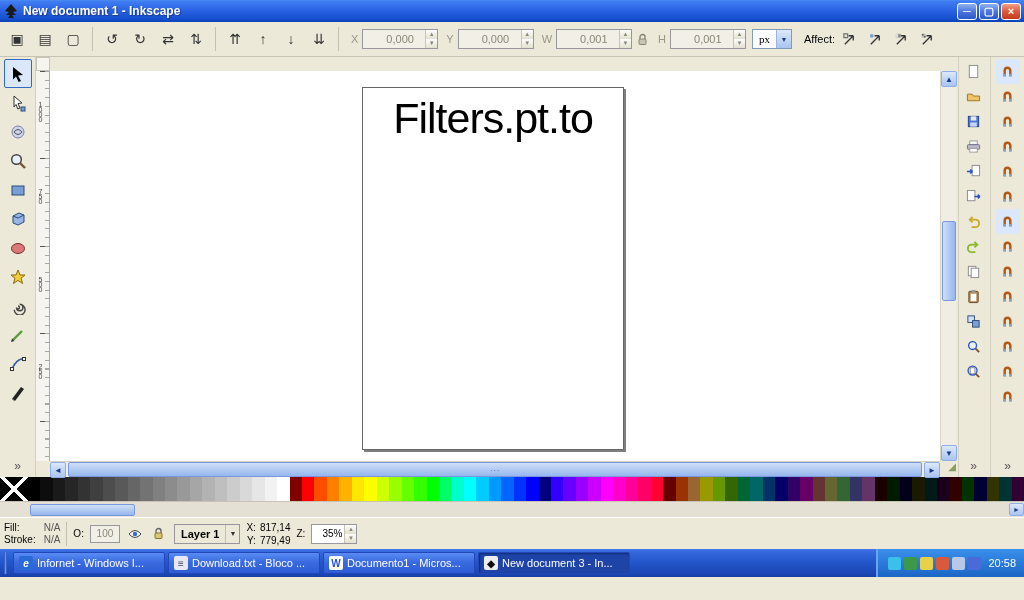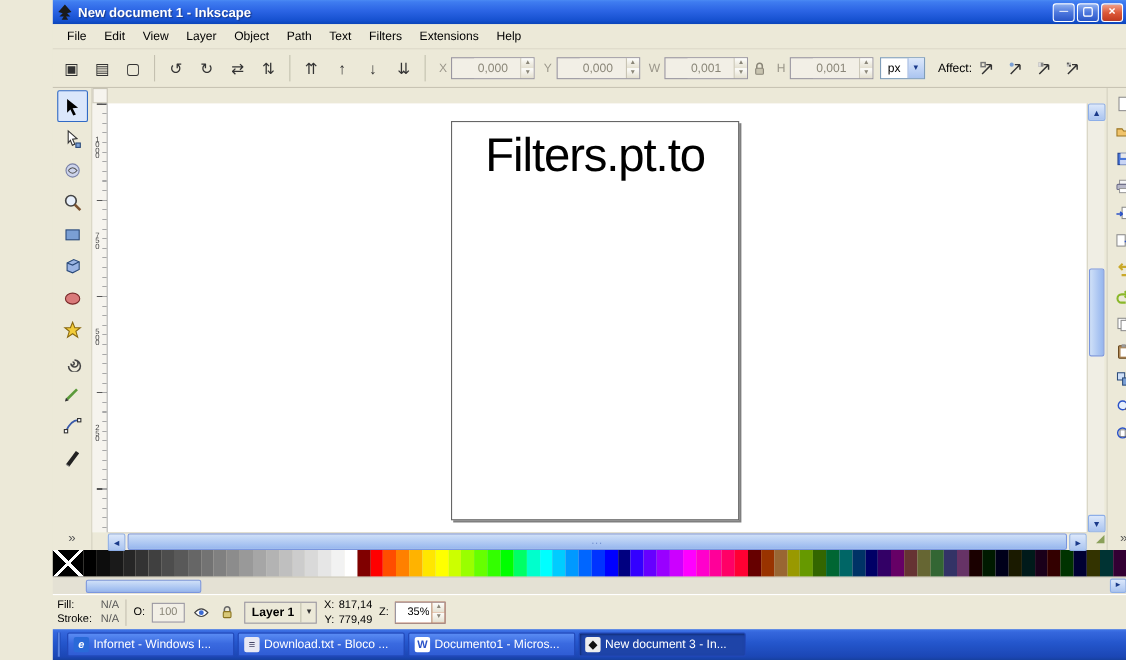--- a/index.html
+++ b/index.html
@@ -1,18 +1,18 @@
 <!DOCTYPE html>
 <html><head>
 <meta charset="utf-8">
 <style>
   * { margin:0; padding:0; box-sizing:border-box; }
   html,body { width:1024px; height:600px; overflow:hidden; }
   body { font-family:"Liberation Sans", sans-serif; font-size:11px; background:#ece9d8; }
-  .screen { position:relative; width:1024px; height:600px; background:#ece9d8;padding-left:48px; }
+  .screen { position:relative; width:1024px; height:600px; background:#ece9d8; }
 
   
   .titlebar { height:22px; display:flex; align-items:center; padding:0 3px;
     background:linear-gradient(180deg,#4a8af4 0%,#3f7cf0 8%,#2b64e4 45%,#1550cf 85%,#0b44b8 100%);
     color:#fff; }
   .titlebar .app-icon { width:16px; height:16px; margin-right:4px; }
   .titlebar .title { font-weight:bold; font-size:12px; flex:1; text-shadow:1px 1px 1px #1a3a8a; }
   .winbtn { width:20px; height:17px; margin-left:2px; border:1px solid #fff; border-radius:3px;
     color:#fff; font-size:11px; line-height:15px; text-align:center; font-weight:bold;
     background:linear-gradient(180deg,#8fb0ef 0%,#4d77dd 50%,#2a56c8 100%); }
@@ -30,21 +30,21 @@
     border:1px solid transparent; border-radius:2px; font-size:14px; color:#333; }
   .tbtn.small { width:24px; height:24px; }
   .tsep { width:1px; height:24px; background:#c4c0b0; margin:0 4px; }
   .fieldlbl { color:#9a968a; margin:0 2px 0 6px; font-size:11px; }
   .spinwrap { display:flex; border:1px solid #9a96a0; background:#f2efe6; height:20px; }
   .spinfield { width:42px; border:0; background:#f2efe6; color:#8a8678; font-size:11px; padding:0 3px;margin-left:20px; }
   .spincol { width:12px; display:flex; flex-direction:column; border-left:1px solid #c8c4b4; }
   .spincol span { flex:1; font-size:6px; line-height:9px; text-align:center; color:#8a8678;
     background:linear-gradient(180deg,#fdfdfb,#e4e0d0); }
   .combo { display:flex; align-items:center; height:20px; border:1px solid #7f9db9; background:#fff; margin-left:4px; }
-  .combo .val { padding:0 6px; font-size:11px; }
+  .combo .val { padding:0 6px; font-size:11px;font-family:Liberation Serif, serif; }
   .combo .arrow { width:15px; height:100%; display:flex; align-items:center; justify-content:center;
     font-size:7px; color:#1a3a8a; background:linear-gradient(180deg,#dce8fb,#aac4f0); border-left:1px solid #9ab4e0; }
   .affect { margin-left:10px; color:#000; }
   .lockbtn { width:16px; height:20px; display:flex; align-items:center; justify-content:center; }
 
   
   .main { position:relative; height:420px; background:#ece9d8; }
 
   .toolbox { position:absolute; left:0; top:0; width:36px; height:420px; background:#ece9d8;
     display:flex; flex-direction:column; align-items:center; padding-top:2px; border-right:1px solid #d4d0c0; }
@@ -154,32 +154,20 @@
       <svg width="16" height="16" viewBox="0 0 16 16">
           <polygon points="8,1 14,8 10,9 13,12 9,12 11,15 5,15 7,12 3,12 6,9 2,8" fill="#1a1a1a"></polygon>
         </svg>
     </span>
     <span class="title">New document 1 - Inkscape</span>
     <div class="winbtn">─</div>
     <div class="winbtn">▢</div>
     <div class="winbtn close">×</div>
   </div>
 
-  <div class="menubar">
-    <span class="menu-item">File</span>
-    <span class="menu-item">Edit</span>
-    <span class="menu-item">View</span>
-    <span class="menu-item">Layer</span>
-    <span class="menu-item">Object</span>
-    <span class="menu-item">Path</span>
-    <span class="menu-item">Text</span>
-    <span class="menu-item">Filters</span>
-    <span class="menu-item">Extensions</span>
-    <span class="menu-item">Help</span>
-  </div>
 
   <div class="toolbar">
     <div class="tbtn">▣</div>
     <div class="tbtn">▤</div>
     <div class="tbtn">▢</div>
     <div class="tsep"></div>
     <div class="tbtn">↺</div>
     <div class="tbtn">↻</div>
     <div class="tbtn">⇄</div>
     <div class="tbtn">⇅</div>
@@ -700,15 +688,24 @@
       </div>
       <div class="task-item">
         <span class="task-icon" style="background:#fff;color:#2a52c8">W</span>
         <span>Documento1 - Micros...</span>
       </div>
       <div class="task-item active">
         <span class="task-icon" style="background:#eee;color:#111">◆</span>
         <span>New document 3 - In...</span>
       </div>
     </div>
+    <div class="tray">
+      <div class="tray-ico" style="background:#3ac0ea"></div>
+      <div class="tray-ico" style="background:#3a9a4a"></div>
+      <div class="tray-ico" style="background:#e8d04a"></div>
+      <div class="tray-ico" style="background:#d85a3a"></div>
+      <div class="tray-ico" style="background:#b8c8e8"></div>
+      <div class="tray-ico" style="background:#4a6ad8"></div>
+      <span class="tray-clock">20:58</span>
+    </div>
   </div>
 
 </div>
 
 </body></html>

